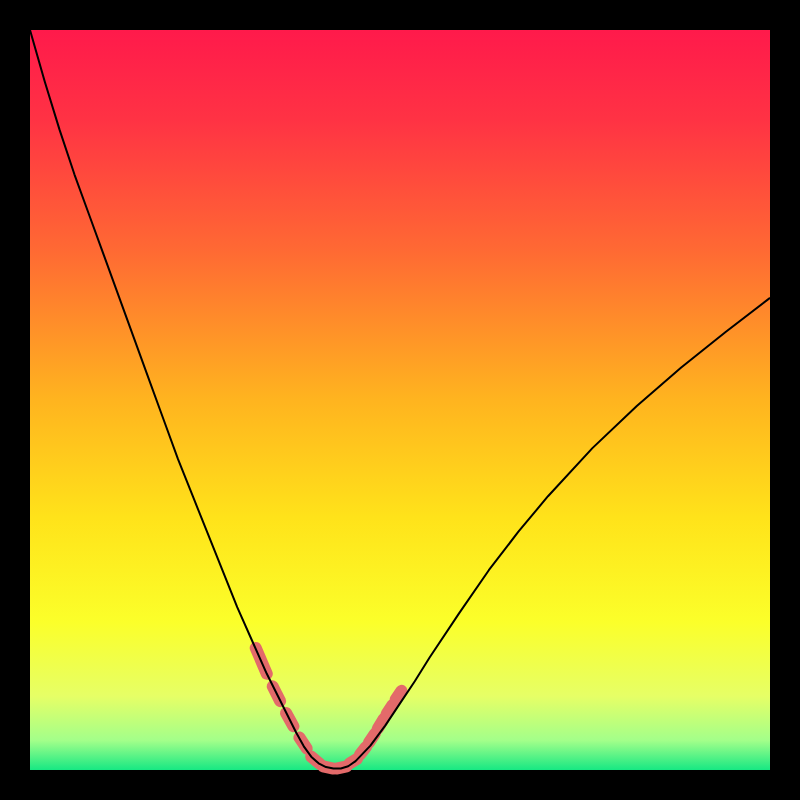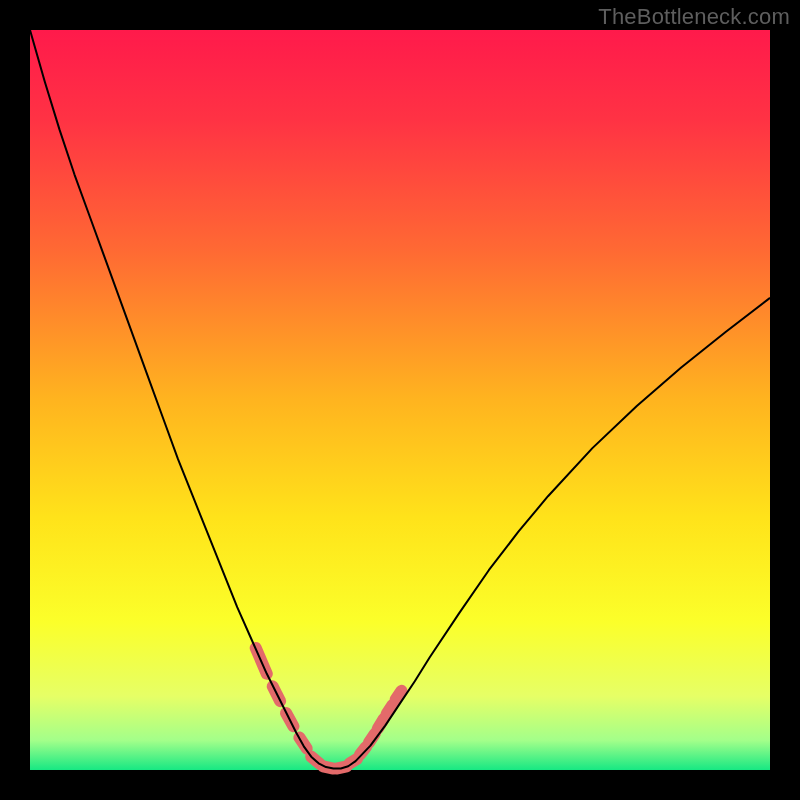--- a/index.html
+++ b/index.html
@@ -30,21 +30,20 @@
   svg.plot {
     position: absolute;
     left: 0;
     top: 0;
   }
 </style>
 </head>
 <body>
 
 <div class="stage">
-  <div class="watermark">TheBottleneck.com</div>
 
   <svg class="plot" width="800" height="800" viewBox="0 0 800 800">
     <defs>
       <linearGradient id="bg-grad" x1="0" y1="0" x2="0" y2="1">
           <stop offset="0%" stop-color="#ff1a4b"></stop>
           <stop offset="12%" stop-color="#ff3244"></stop>
           <stop offset="30%" stop-color="#ff6a33"></stop>
           <stop offset="50%" stop-color="#ffb41f"></stop>
           <stop offset="66%" stop-color="#ffe31a"></stop>
           <stop offset="80%" stop-color="#fbff2a"></stop>

